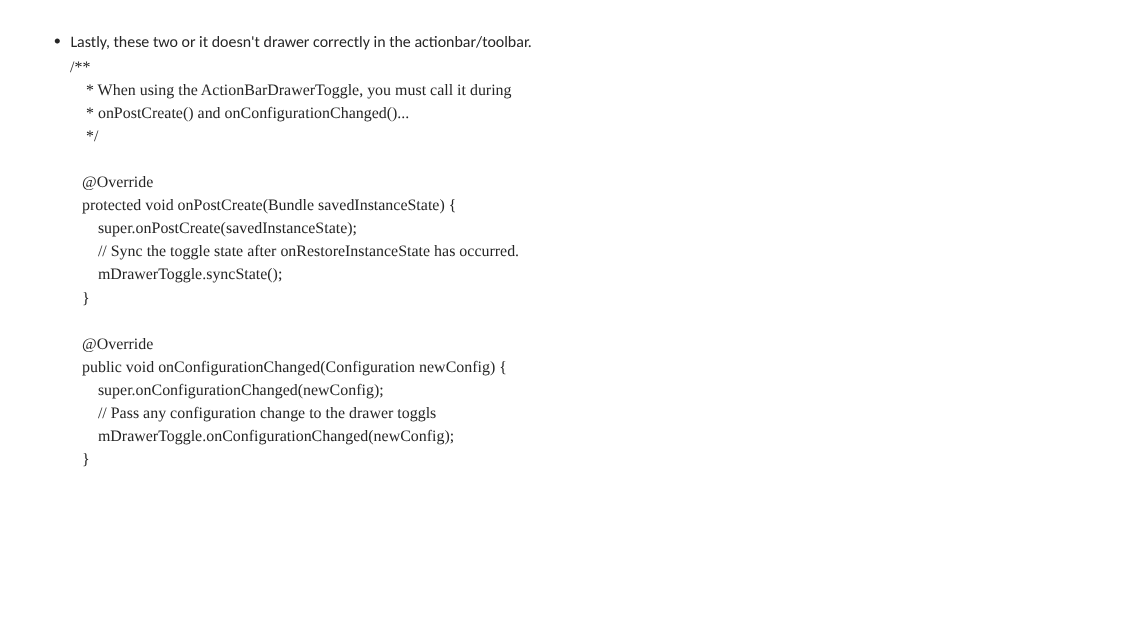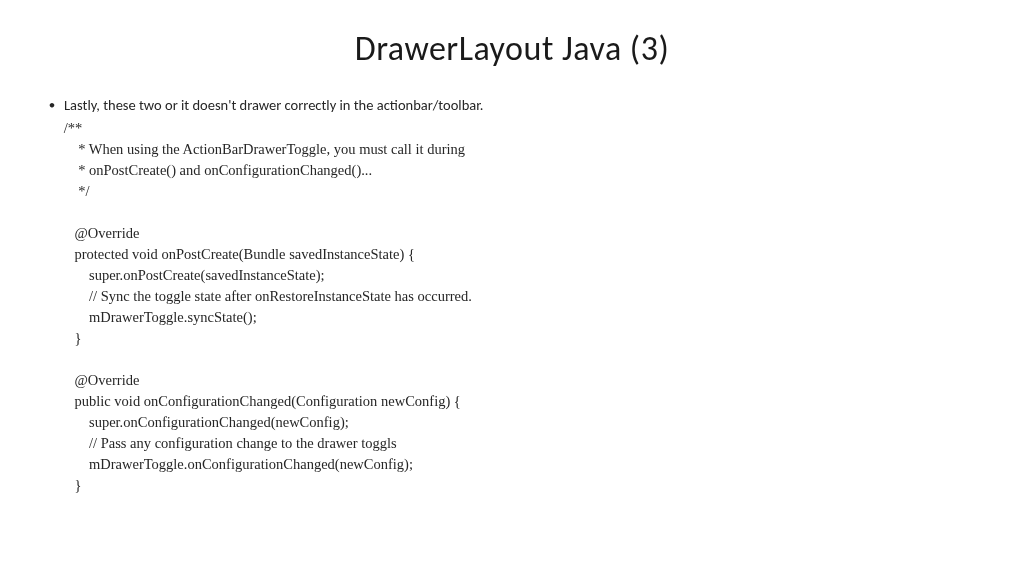--- a/index.html
+++ b/index.html
@@ -51,21 +51,20 @@
       font-size: 14.5px;
       line-height: 1.45;
       padding-left: 4px;
       margin-left: 16px;
     }
   </style>
 </head>
 <body>
 
 <div class="slide">
-  <h1 class="title">DrawerLayout Java (3)</h1>
 
   <div class="content">
     <div class="bullet-row">
       <span class="bullet-marker">•</span>
       <span class="bullet-text">Lastly, these two or it doesn't drawer correctly in the actionbar/toolbar.</span>
     </div>
 
     <div class="code-block"><span> /**</span>
 <span>     * When using the ActionBarDrawerToggle, you must call it during</span>
 <span>     * onPostCreate() and onConfigurationChanged()...</span>

